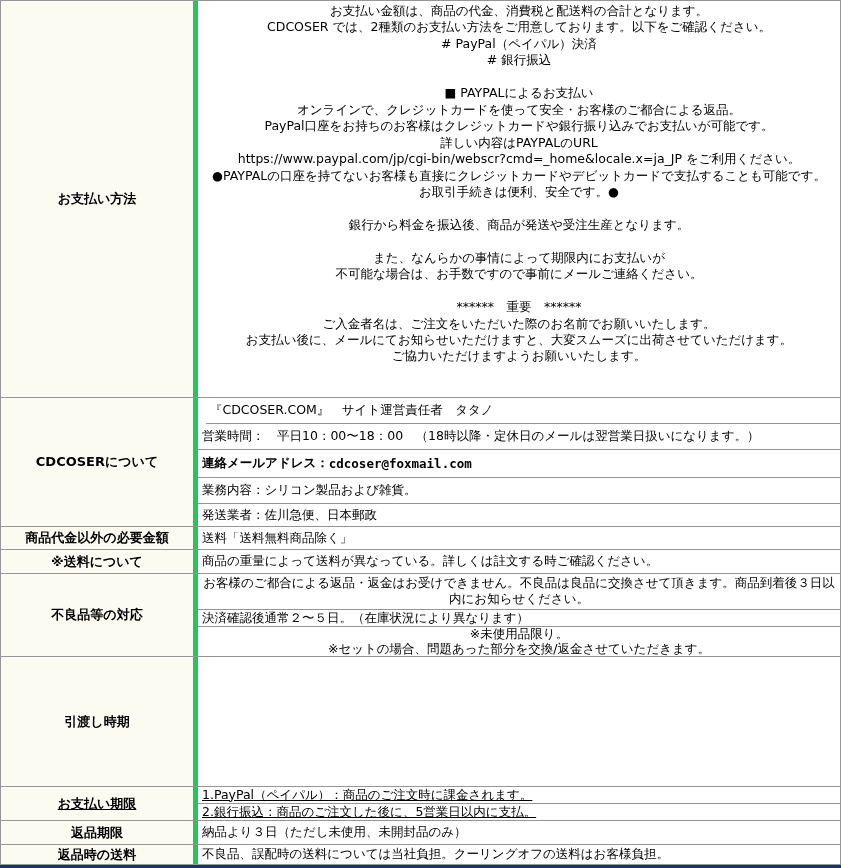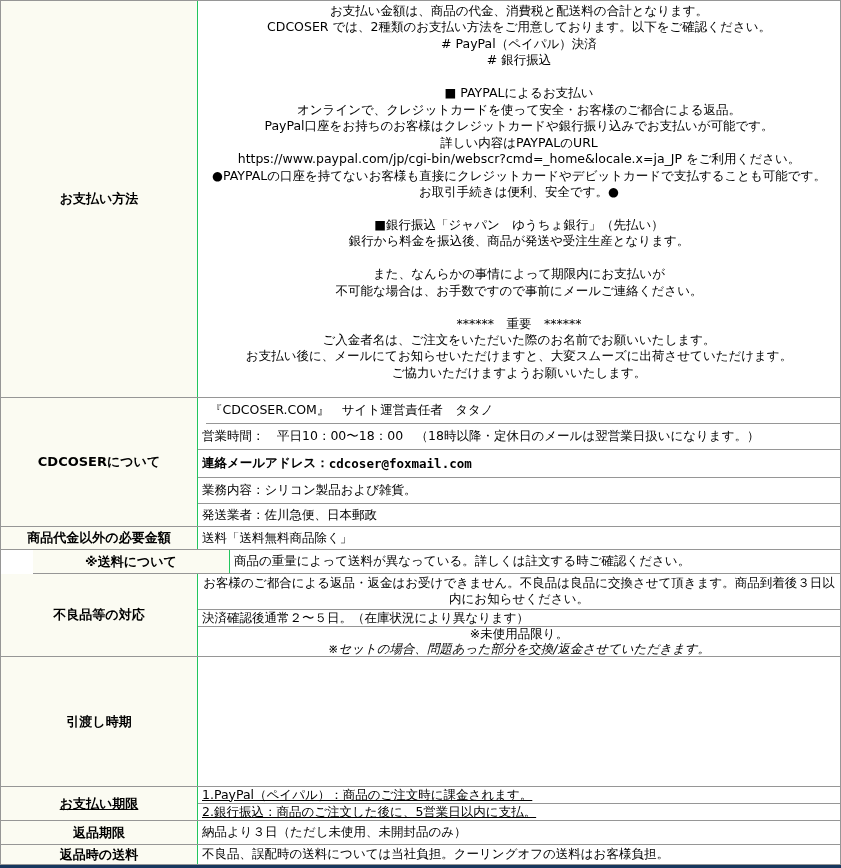--- a/index.html
+++ b/index.html
@@ -15,21 +15,21 @@
     width:841px;
     border-top:1px solid #969696;
     border-left:1px solid #969696;
     border-right:1px solid #969696;
   }
   .row { display:flex; border-bottom:1px solid #969696; overflow:hidden; }
   .hcell {
     flex:0 0 197px;
     width:197px;
     background:#fbfbf2;
-    border-right:1px solid #22c55e;
+    border-right:5px solid #22c55e;
     display:flex; align-items:center; justify-content:center;
     font-weight:bold; font-size:13px; text-align:center;
     padding:0 6px;
   }
   .ccell { flex:1; background:#ffffff; overflow:hidden;text-align:center; }
   .pad { padding:2px 4px; }
   .ln { line-height:16.45px; min-height:16.45px; }
   .lnw { line-height:18.4px; min-height:18.4px; }
   .sub {
     border-bottom:1px solid #969696;
@@ -38,26 +38,26 @@
   }
   .sub.last { border-bottom:none; }
   .r1 { height:397px; }
   .r2 { height:129px; }
   .r2 .s1 { height:26px;margin-left:8px; }
   .r2 .s2 { height:26px; }
   .r2 .s3 { height:28px; font-weight:bold; font-family:"DejaVu Sans Mono","Liberation Mono",monospace; font-size:12.5px; }
   .r2 .s4 { height:26px; }
   .r2 .s5 { height:22px; }
   .r3 { height:23px; }
-  .r4 { height:24px;margin-left:32px; }
+  .r4 { height:24px; }
   .r5 { height:83px; }
   .r5 .b1 { min-height:36px; border-bottom:1px solid #969696; padding:1px 4px; line-height:16.4px; }
   .r5 .b2 { height:17px; border-bottom:1px solid #969696; display:flex; align-items:center; padding:0 4px; }
   .r5 .b3 { height:14px; line-height:14px; padding:0 4px; }
-  .r5 .b4 { height:15px; line-height:15px; padding:0 4px;font-style:italic; }
+  .r5 .b4 { height:15px; line-height:15px; padding:0 4px; }
   .r6 { height:130px; }
   .r7 { height:34px;text-decoration:underline; }
   .r7 .sub { height:17px; }
   .r8 { height:24px; }
   .r9 { height:20px; }
   .single { display:flex; align-items:center; padding:0 4px; height:100%; }
   .bottom-bar { width:841px; height:6px; background:#17375e; }
 </style>
 </head>
 <body>
@@ -73,21 +73,20 @@
       <div class="ln"># 銀行振込</div>
       <div class="ln"></div>
       <div class="ln">■ PAYPALによるお支払い</div>
       <div class="ln">オンラインで、クレジットカードを使って安全・お客様のご都合による返品。</div>
       <div class="ln">PayPal口座をお持ちのお客様はクレジットカードや銀行振り込みでお支払いが可能です。</div>
       <div class="ln">詳しい内容はPAYPALのURL</div>
       <div class="ln">https://www.paypal.com/jp/cgi-bin/webscr?cmd=_home&amp;locale.x=ja_JP をご利用ください。</div>
       <div class="ln">●PAYPALの口座を持てないお客様も直接にクレジットカードやデビットカードで支払することも可能です。</div>
       <div class="ln">お取引手続きは便利、安全です。●</div>
       <div class="ln"></div>
-      <div class="ln">■銀行振込「ジャパン　ゆうちょ銀行」（先払い）</div>
       <div class="ln">銀行から料金を振込後、商品が発送や受注生産となります。</div>
       <div class="ln"></div>
       <div class="ln">また、なんらかの事情によって期限内にお支払いが</div>
       <div class="ln">不可能な場合は、お手数ですので事前にメールご連絡ください。</div>
       <div class="ln"></div>
       <div class="ln">******　重要　******</div>
       <div class="ln">ご入金者名は、ご注文をいただいた際のお名前でお願いいたします。</div>
       <div class="ln">お支払い後に、メールにてお知らせいただけますと、大変スムーズに出荷させていただけます。</div>
       <div class="ln">ご協力いただけますようお願いいたします。</div>
     </div>

